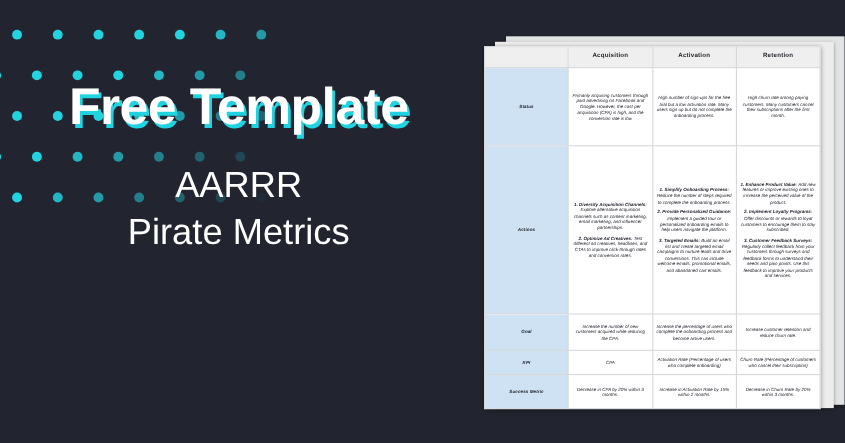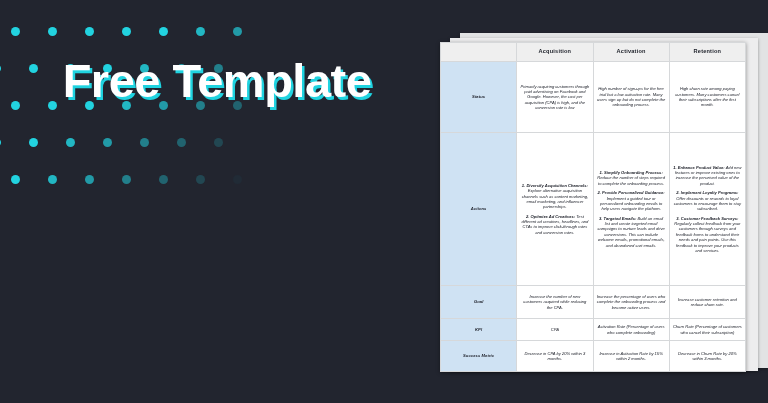--- a/index.html
+++ b/index.html
@@ -24,21 +24,21 @@
   .dot {
     position: absolute;
     width: 9px; height: 9px;
     border-radius: 50%;
     background: #22d3e0;
   }
 
   
   #hero {
     position: absolute;
-    left: 0; top: 56px;
+    left: 0; top: 72px;
     width: 434px;
     text-align: center;
   }
   #hero-title {
     font-size: 47px;
     font-weight: 700;
     color: #ffffff;
     letter-spacing: -0.5px;
     line-height: 1.05;
     text-shadow: 2.5px 3px 0 #1fd3e0;
@@ -157,20 +157,22 @@
       <span class="dot" style="left: 92.5px; top: 185px; opacity: 0.68;"></span>
       <span class="dot" style="left: 129.5px; top: 185px; opacity: 0.52;"></span>
       <span class="dot" style="left: 166.5px; top: 185px; opacity: 0.36;"></span>
       <span class="dot" style="left: 203.5px; top: 185px; opacity: 0.2;"></span>
       <span class="dot" style="left: 240.5px; top: 185px; opacity: 0.04;"></span>
     </div>
 
   <div id="hero">
     <div id="hero-title">Free Template</div>
     <div id="hero-sub">
+      <div>AARRR</div>
+      <div>Pirate Metrics</div>
     </div>
   </div>
 
   <div class="sheet" id="sheet-back2"></div>
   <div class="sheet" id="sheet-back1"></div>
 
   <div id="table-card">
     <table class="aarrr">
       <tbody>
           <tr>

